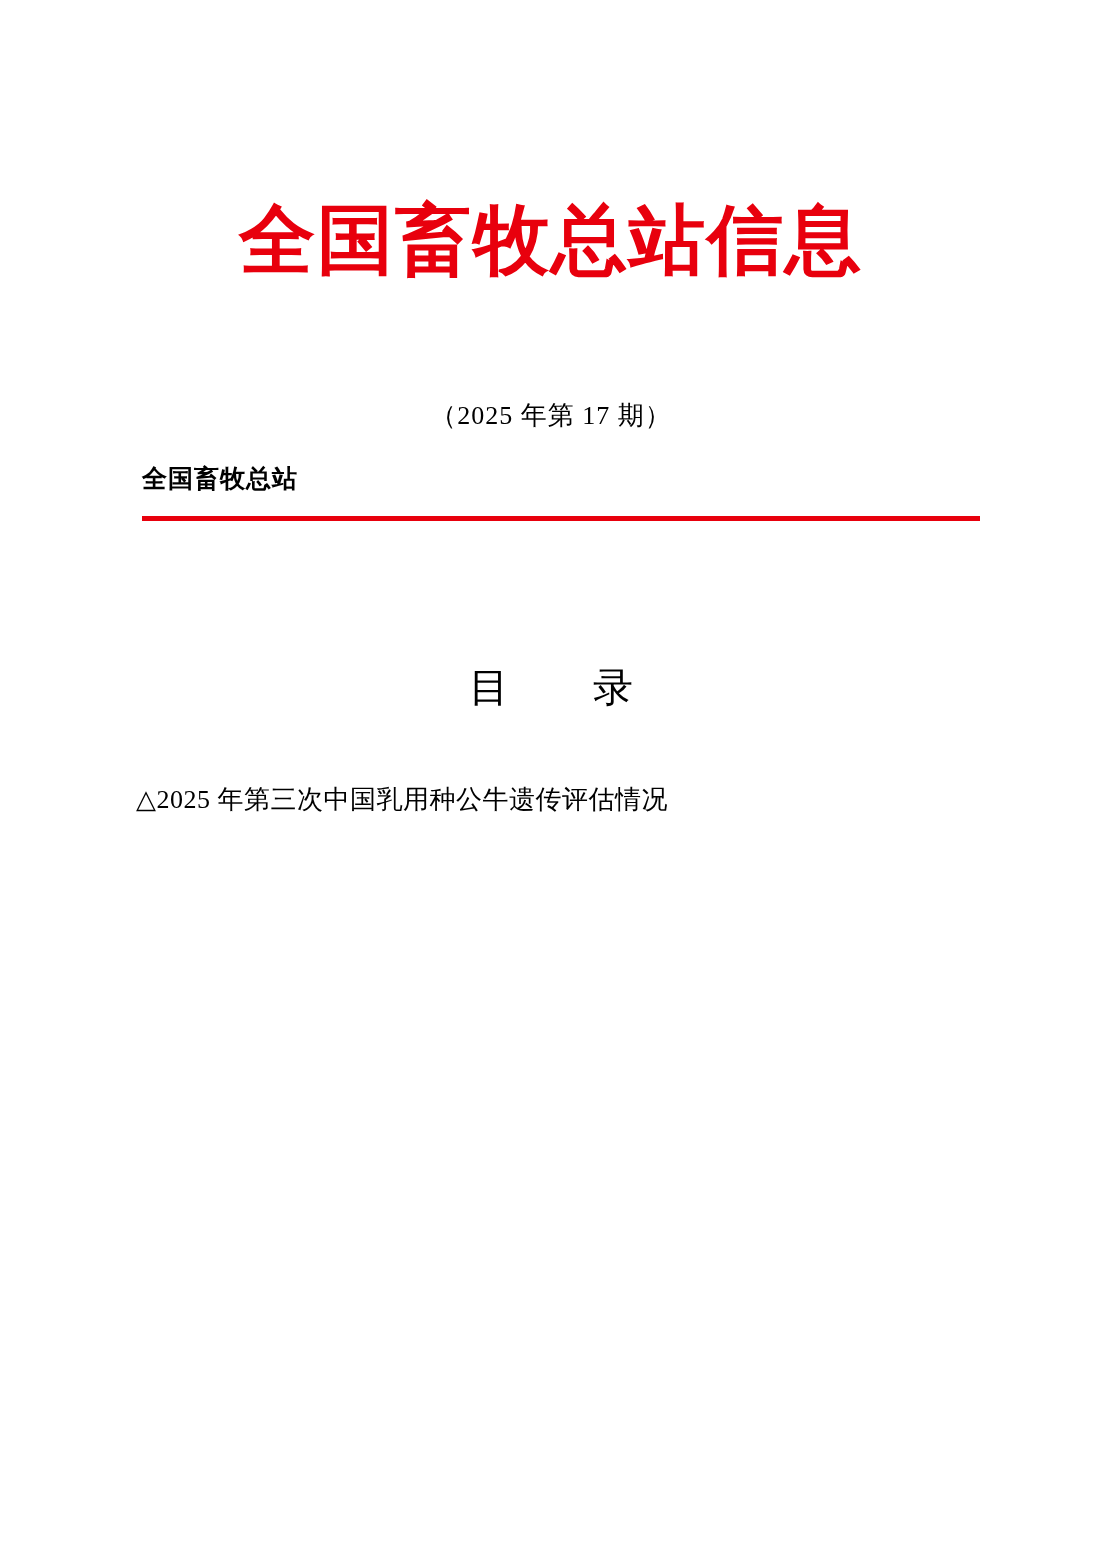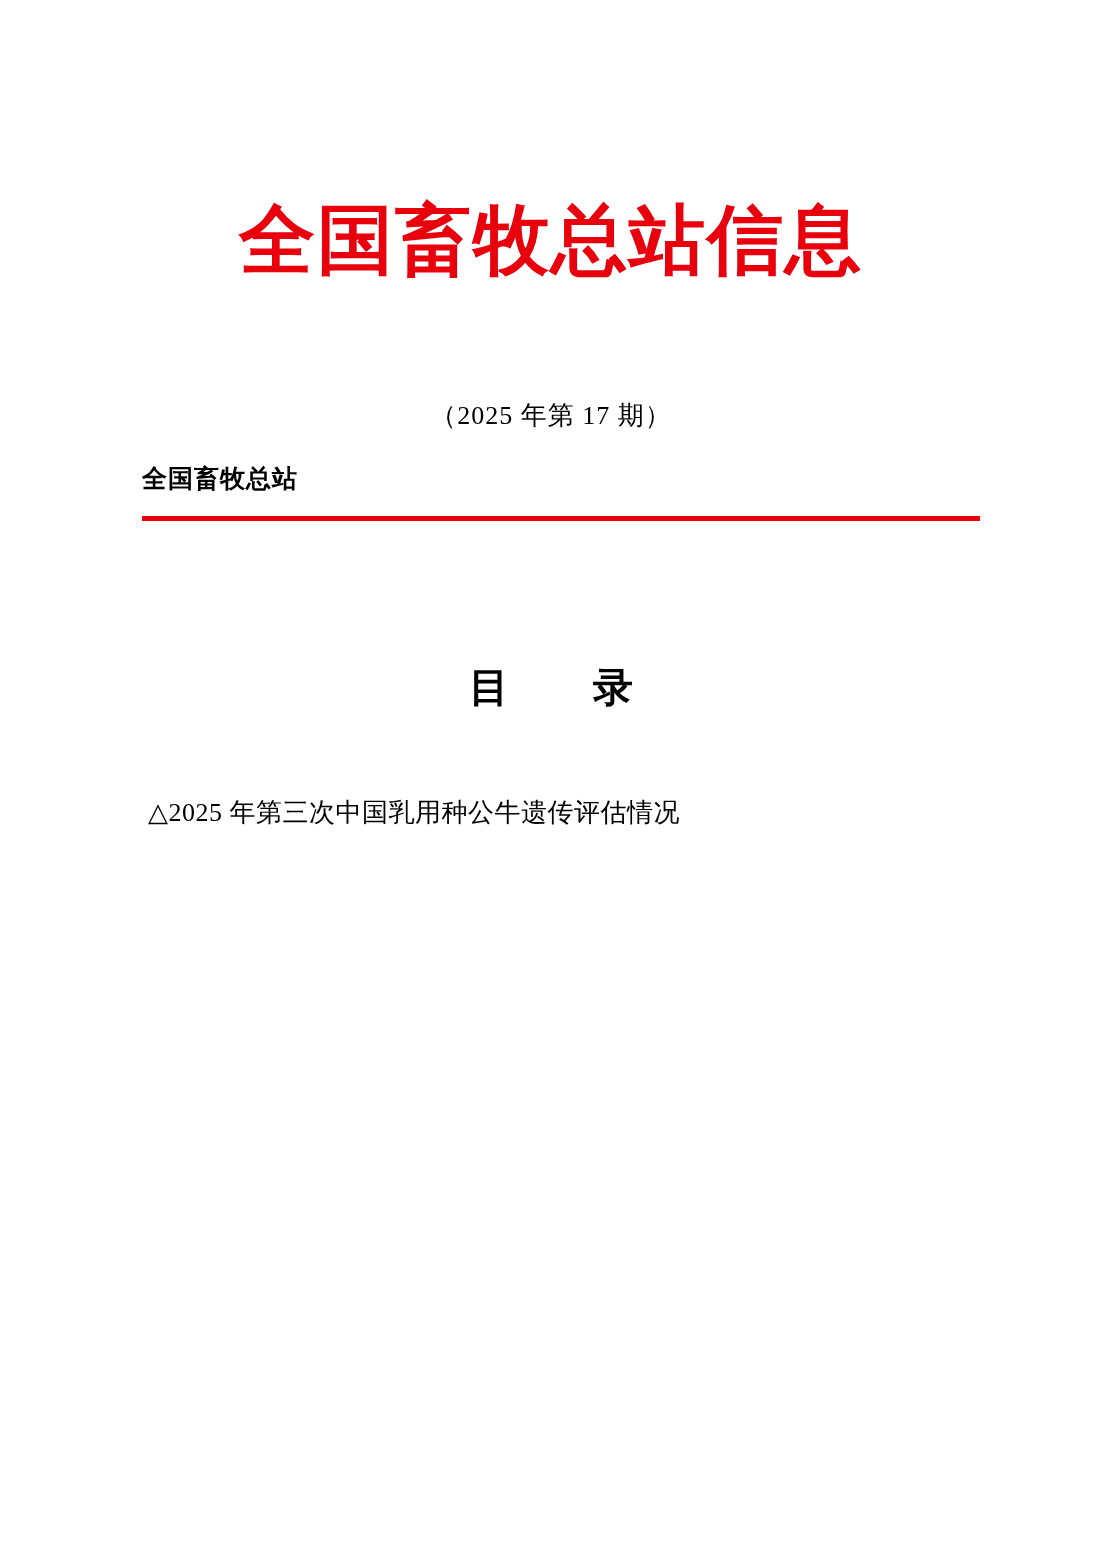--- a/index.html
+++ b/index.html
@@ -72,31 +72,30 @@
     height: 5px;
     background: #e8000d;
   }
   .toc-title {
     position: absolute;
     top: 660px;
     left: 0;
     width: 1102px;
     text-align: center;
     font-family: "DejaVu Serif", "Liberation Serif", serif;
-    font-weight: bold;
+    font-weight: normal;
     font-size: 40px;
     letter-spacing: 22px;
     text-indent: 22px;
   }
   .toc-list {
     position: absolute;
     top: 782px;
-    left: 148px;
+    left: 136px;
     width: 830px;
-    margin-top: 13px;
   }
   .toc-item {
     font-size: 26px;
     line-height: 1.35;
     margin-bottom: 33px;
     letter-spacing: 0.5px;
     white-space: nowrap;
   }
 </style>
 </head>

